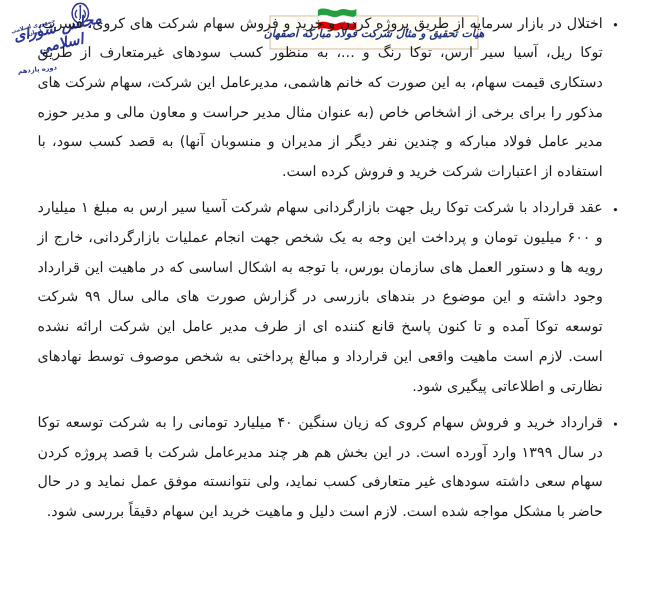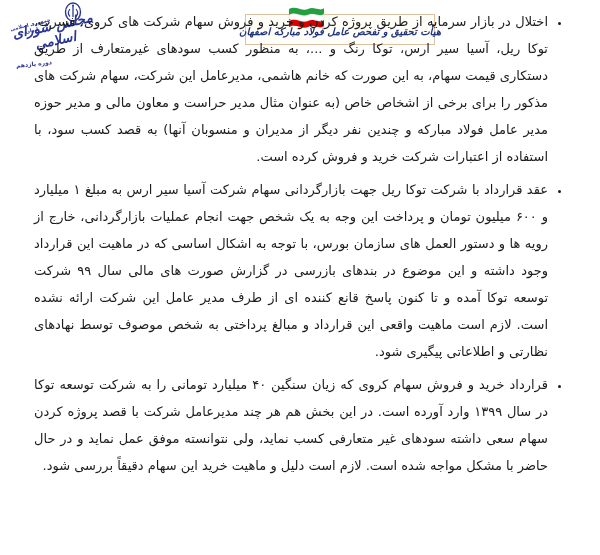--- a/index.html
+++ b/index.html
@@ -80,21 +80,21 @@
   </div>
 
   <div class="committee-banner">
     <span class="flag">
       <svg width="40" height="25" viewBox="0 0 40 25">
         <path d="M3 5 C10 1 16 8 22 5 C28 2 34 8 38 4 L38 10 C34 14 28 8 22 11 C16 14 10 7 3 11 Z" fill="#239f40"></path>
         <path d="M3 11 C10 7 16 14 22 11 C28 8 34 14 38 10 L38 16 C34 20 28 14 22 17 C16 20 10 13 3 17 Z" fill="#ffffff" stroke="#c9c9c9" stroke-width="0.4"></path>
         <path d="M3 17 C10 13 16 20 22 17 C28 14 34 20 38 16 L38 22 C34 26 28 20 22 23 C16 26 10 19 3 23 Z" fill="#da0000"></path>
       </svg>
     </span>
-    <div class="banner-text">هیأت تحقیق و تفحص عامل فولاد مبارکه اصفهان</div>
+    <div class="banner-text">هیأت تحقیق و مثال شرکت فولاد مبارکه اصفهان</div>
   </div>
 
   <div class="doc">
     <ul class="doc-bullets">
       <li>اختلال در بازار سرمایه از طریق پروژه کردن و خرید و فروش سهام شرکت های کروی، فسرب، توکا ریل، آسیا سیر ارس، توکا رنگ و ...، به منظور کسب سودهای غیرمتعارف از طریق دستکاری قیمت سهام، به این صورت که خانم هاشمی، مدیرعامل این شرکت، سهام شرکت های مذکور را برای برخی از اشخاص خاص (به عنوان مثال مدیر حراست و معاون مالی و مدیر حوزه مدیر عامل فولاد مبارکه و چندین نفر دیگر از مدیران و منسوبان آنها) به قصد کسب سود، با استفاده از اعتبارات شرکت خرید و فروش کرده است.</li>
       <li>عقد قرارداد با شرکت توکا ریل جهت بازارگردانی سهام شرکت آسیا سیر ارس به مبلغ ۱ میلیارد و ۶۰۰ میلیون تومان و پرداخت این وجه به یک شخص جهت انجام عملیات بازارگردانی، خارج از رویه ها و دستور العمل های سازمان بورس، با توجه به اشکال اساسی که در ماهیت این قرارداد وجود داشته و این موضوع در بندهای بازرسی در گزارش صورت های مالی سال ۹۹ شرکت توسعه توکا آمده و تا کنون پاسخ قانع کننده ای از طرف مدیر عامل این شرکت ارائه نشده است. لازم است ماهیت واقعی این قرارداد و مبالغ پرداختی به شخص موصوف توسط نهادهای نظارتی و اطلاعاتی پیگیری شود.</li>
       <li>قرارداد خرید و فروش سهام کروی که زیان سنگین ۴۰ میلیارد تومانی را به شرکت توسعه توکا در سال ۱۳۹۹ وارد آورده است. در این بخش هم هر چند مدیرعامل شرکت با قصد پروژه کردن سهام سعی داشته سودهای غیر متعارفی کسب نماید، ولی نتوانسته موفق عمل نماید و در حال حاضر با مشکل مواجه شده است. لازم است دلیل و ماهیت خرید این سهام دقیقاً بررسی شود.</li>
     </ul>
   </div>
 

